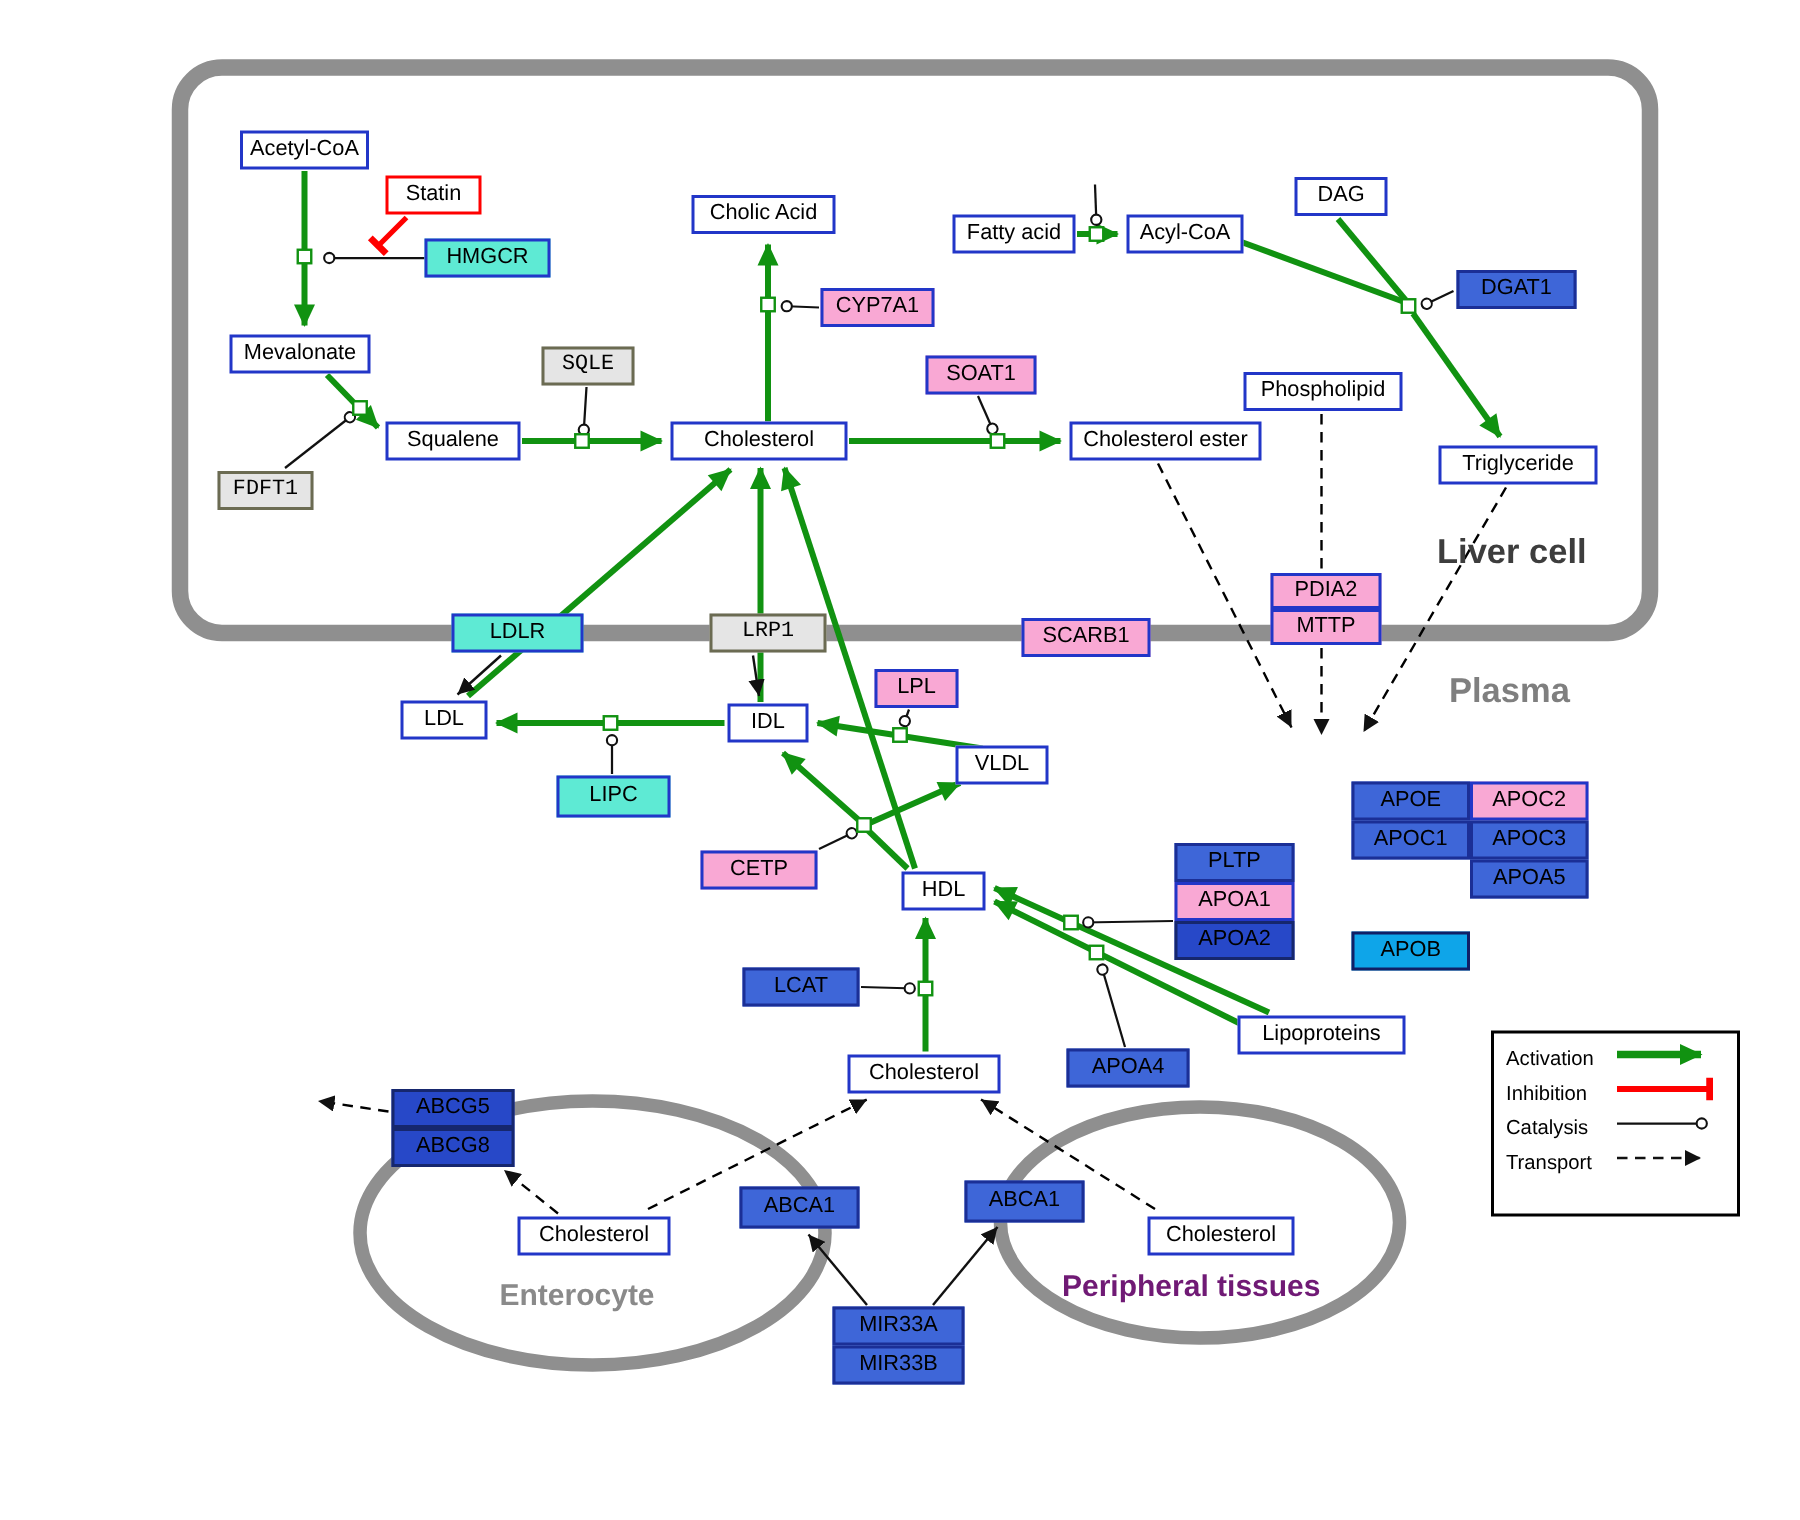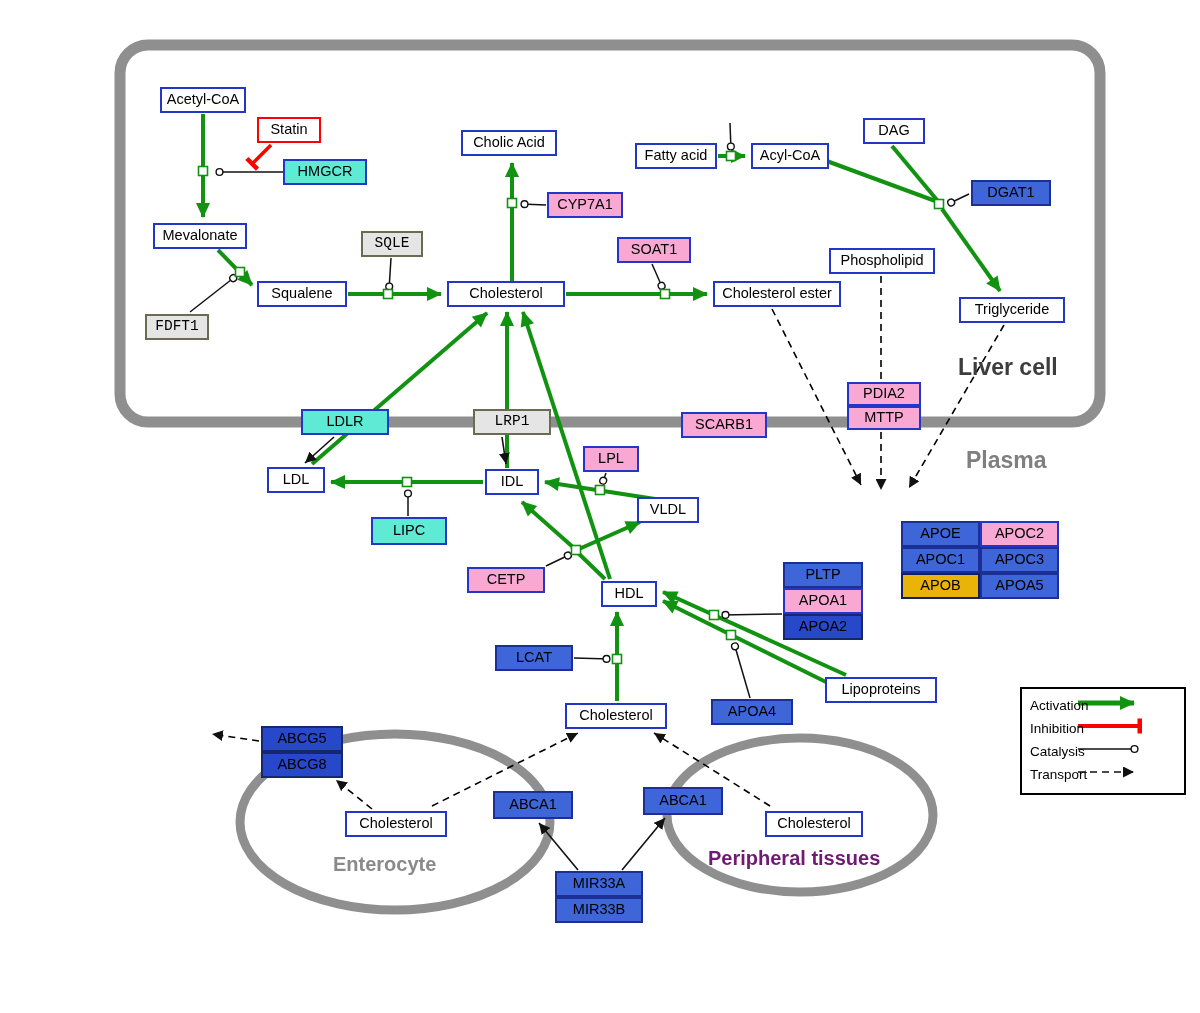--- a/index.html
+++ b/index.html
@@ -7,31 +7,31 @@
          font-family:"Liberation Sans",sans-serif;}
   svg.wires{position:absolute;left:0;top:0;z-index:1;}
   .n{position:absolute;z-index:3;box-sizing:border-box;height:26px;
      display:flex;align-items:center;justify-content:center;text-align:center;
      font-size:14.5px;color:#000;background:#fff;border:2px solid #2236c8;line-height:1.05;}
   .yellow{background:#5eead4;}
   .pale{background:#e5e5e5;border-color:#6b6b52;font-family:Liberation Mono, monospace;}
   .lblue{background:#f9a8d4;}
   .blue{background:#3e66d8;border-color:#1b2f96;}
   .dblue{background:#2748c8;border-color:#16276e;}
-  .ddblue{background:#eab308;border-color:#101f66;}
+  .ddblue{background:#0ea5e9;border-color:#101f66;margin-top:48px;}
   .redb{border-color:#ff0000;}
   .tall{height:38px;font-size:14px;}
   .h28{height:28px;}
   .lab{position:absolute;z-index:2;font-weight:bold;white-space:nowrap;}
   .lab-liver{left:958px;top:354px;font-size:23px;color:#3d3d3d;}
   .lab-plasma{left:966px;top:447px;font-size:23px;color:#7f7f7f;}
   .lab-entero{left:333px;top:853px;font-size:20px;color:#8a8a8a;}
   .lab-periph{left:708px;top:847px;font-size:20px;color:#701a75;}
-  .legend{position:absolute;z-index:2;left:994px;top:687px;width:166px;height:108px;
-          box-sizing:border-box;border:2px solid #000;background:transparent;margin-left:26px;}
+  .legend{position:absolute;z-index:2;left:994px;top:687px;width:166px;height:124px;
+          box-sizing:border-box;border:2px solid #000;background:transparent;}
   .legend .row{position:absolute;left:8px;height:20px;font-size:13.5px;color:#000;
                display:flex;align-items:center;}
 </style>
 </head>
 <body>
 
 <div class="stage">
 
   <svg class="wires" width="1200" height="1013" viewBox="0 0 1200 1013">
     <defs>

